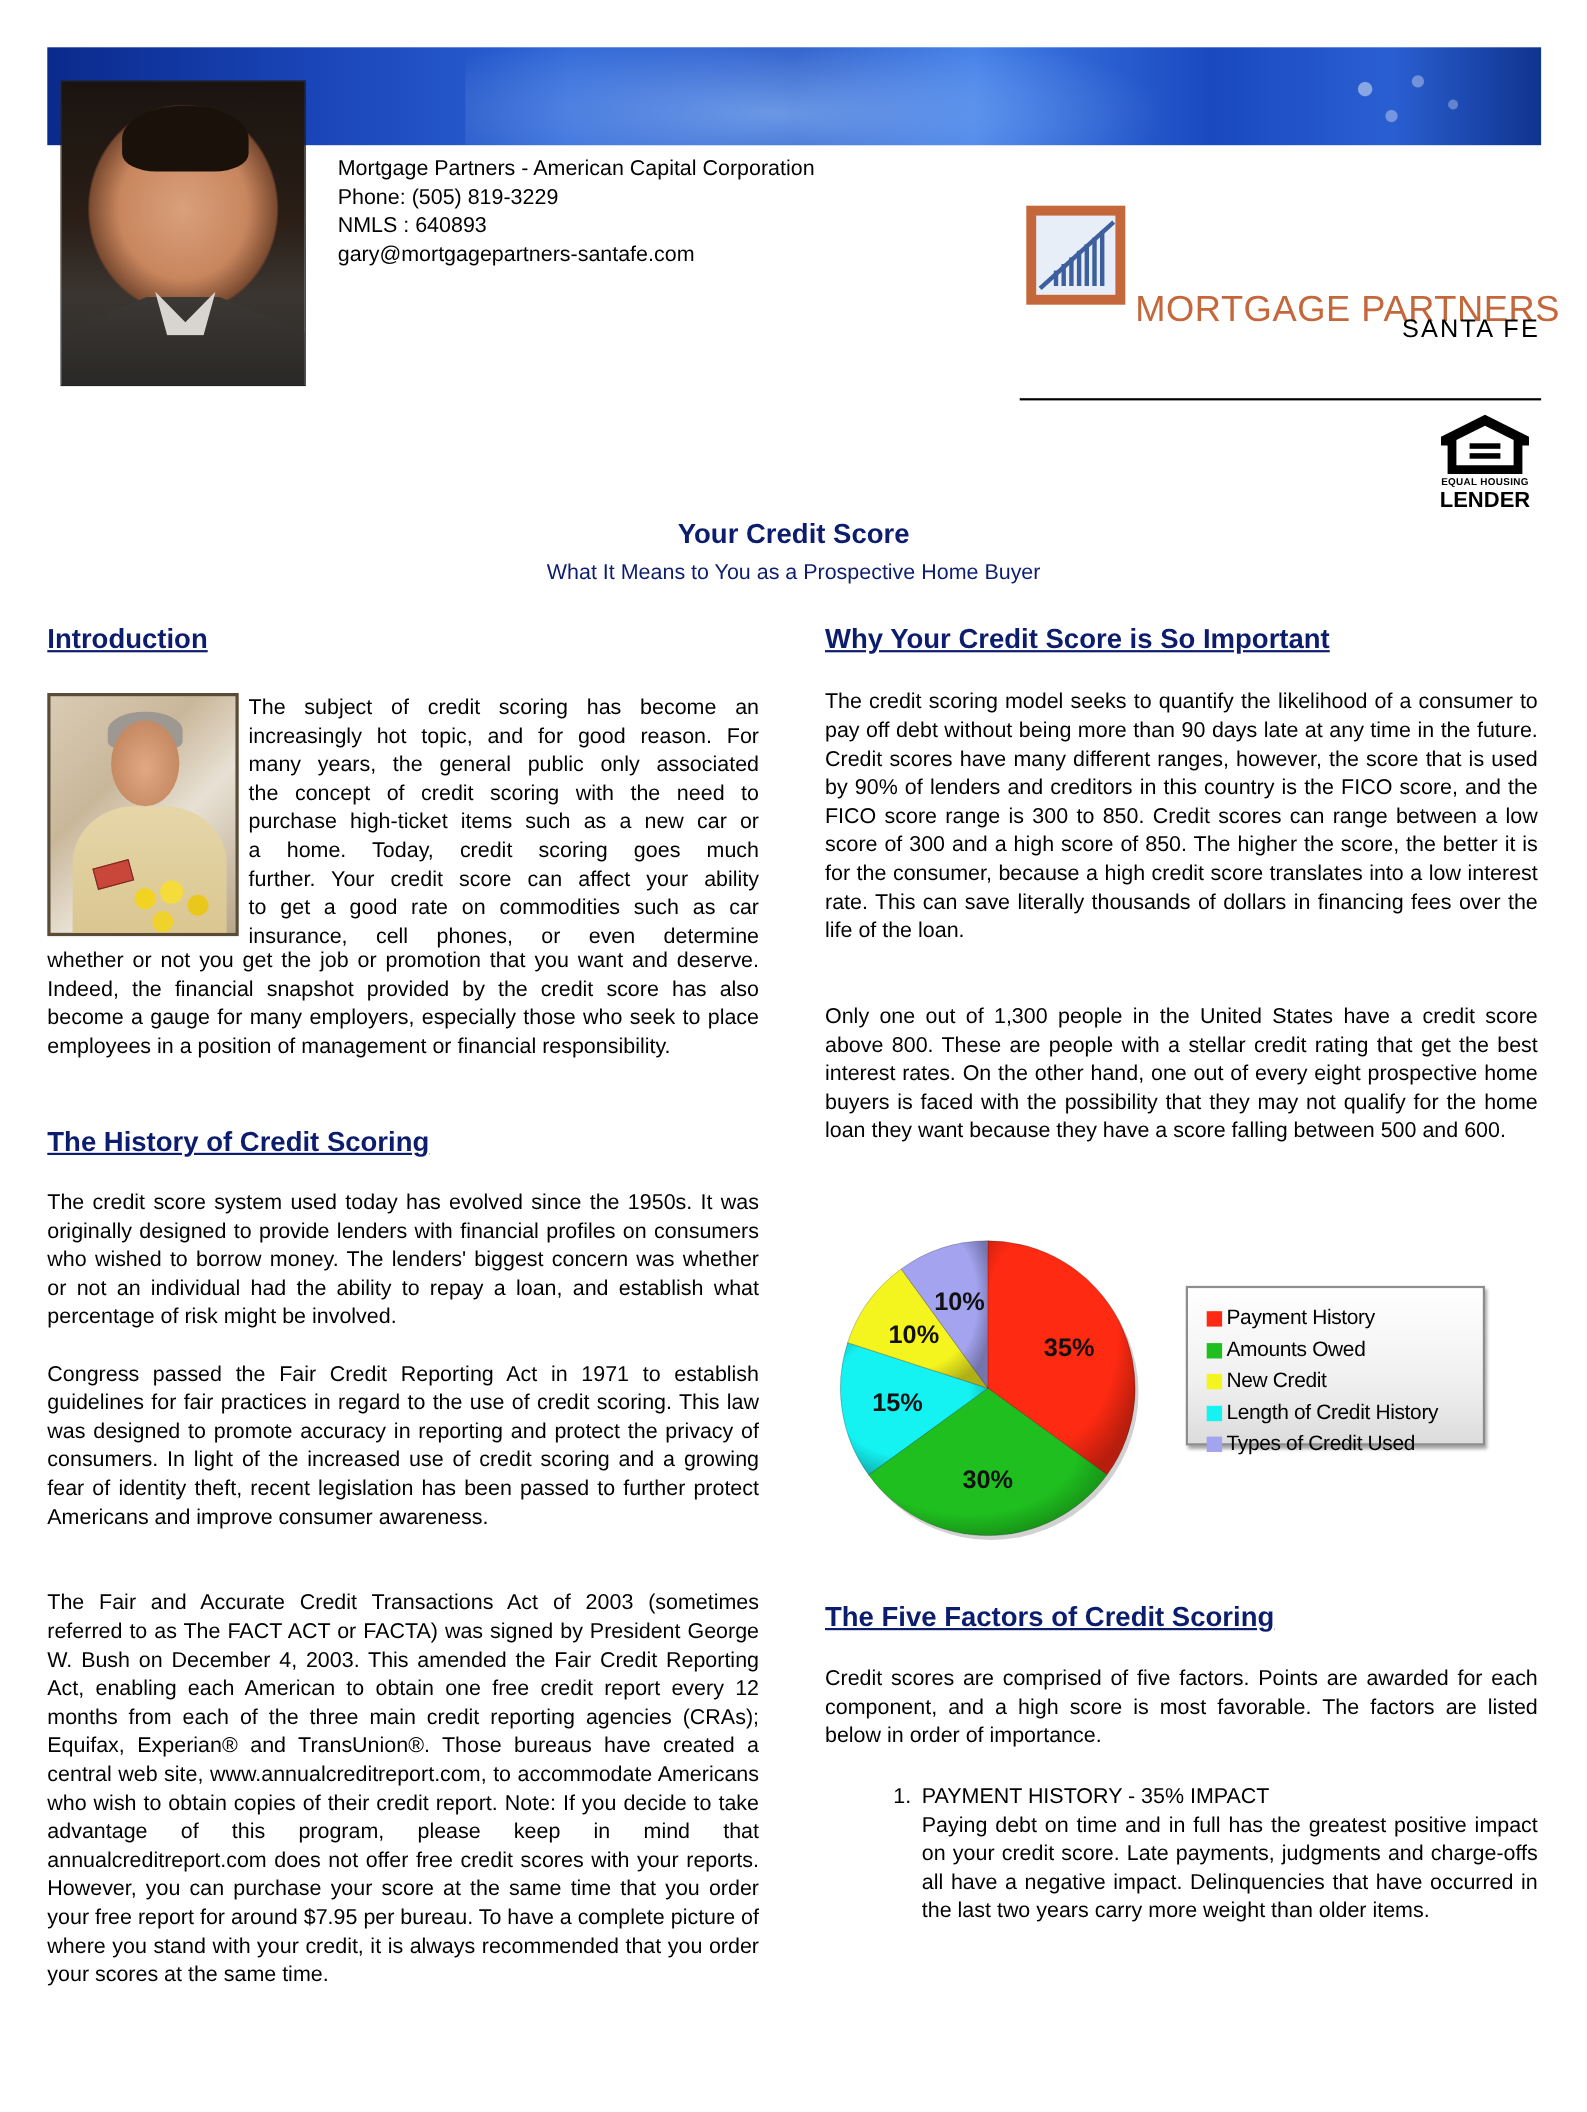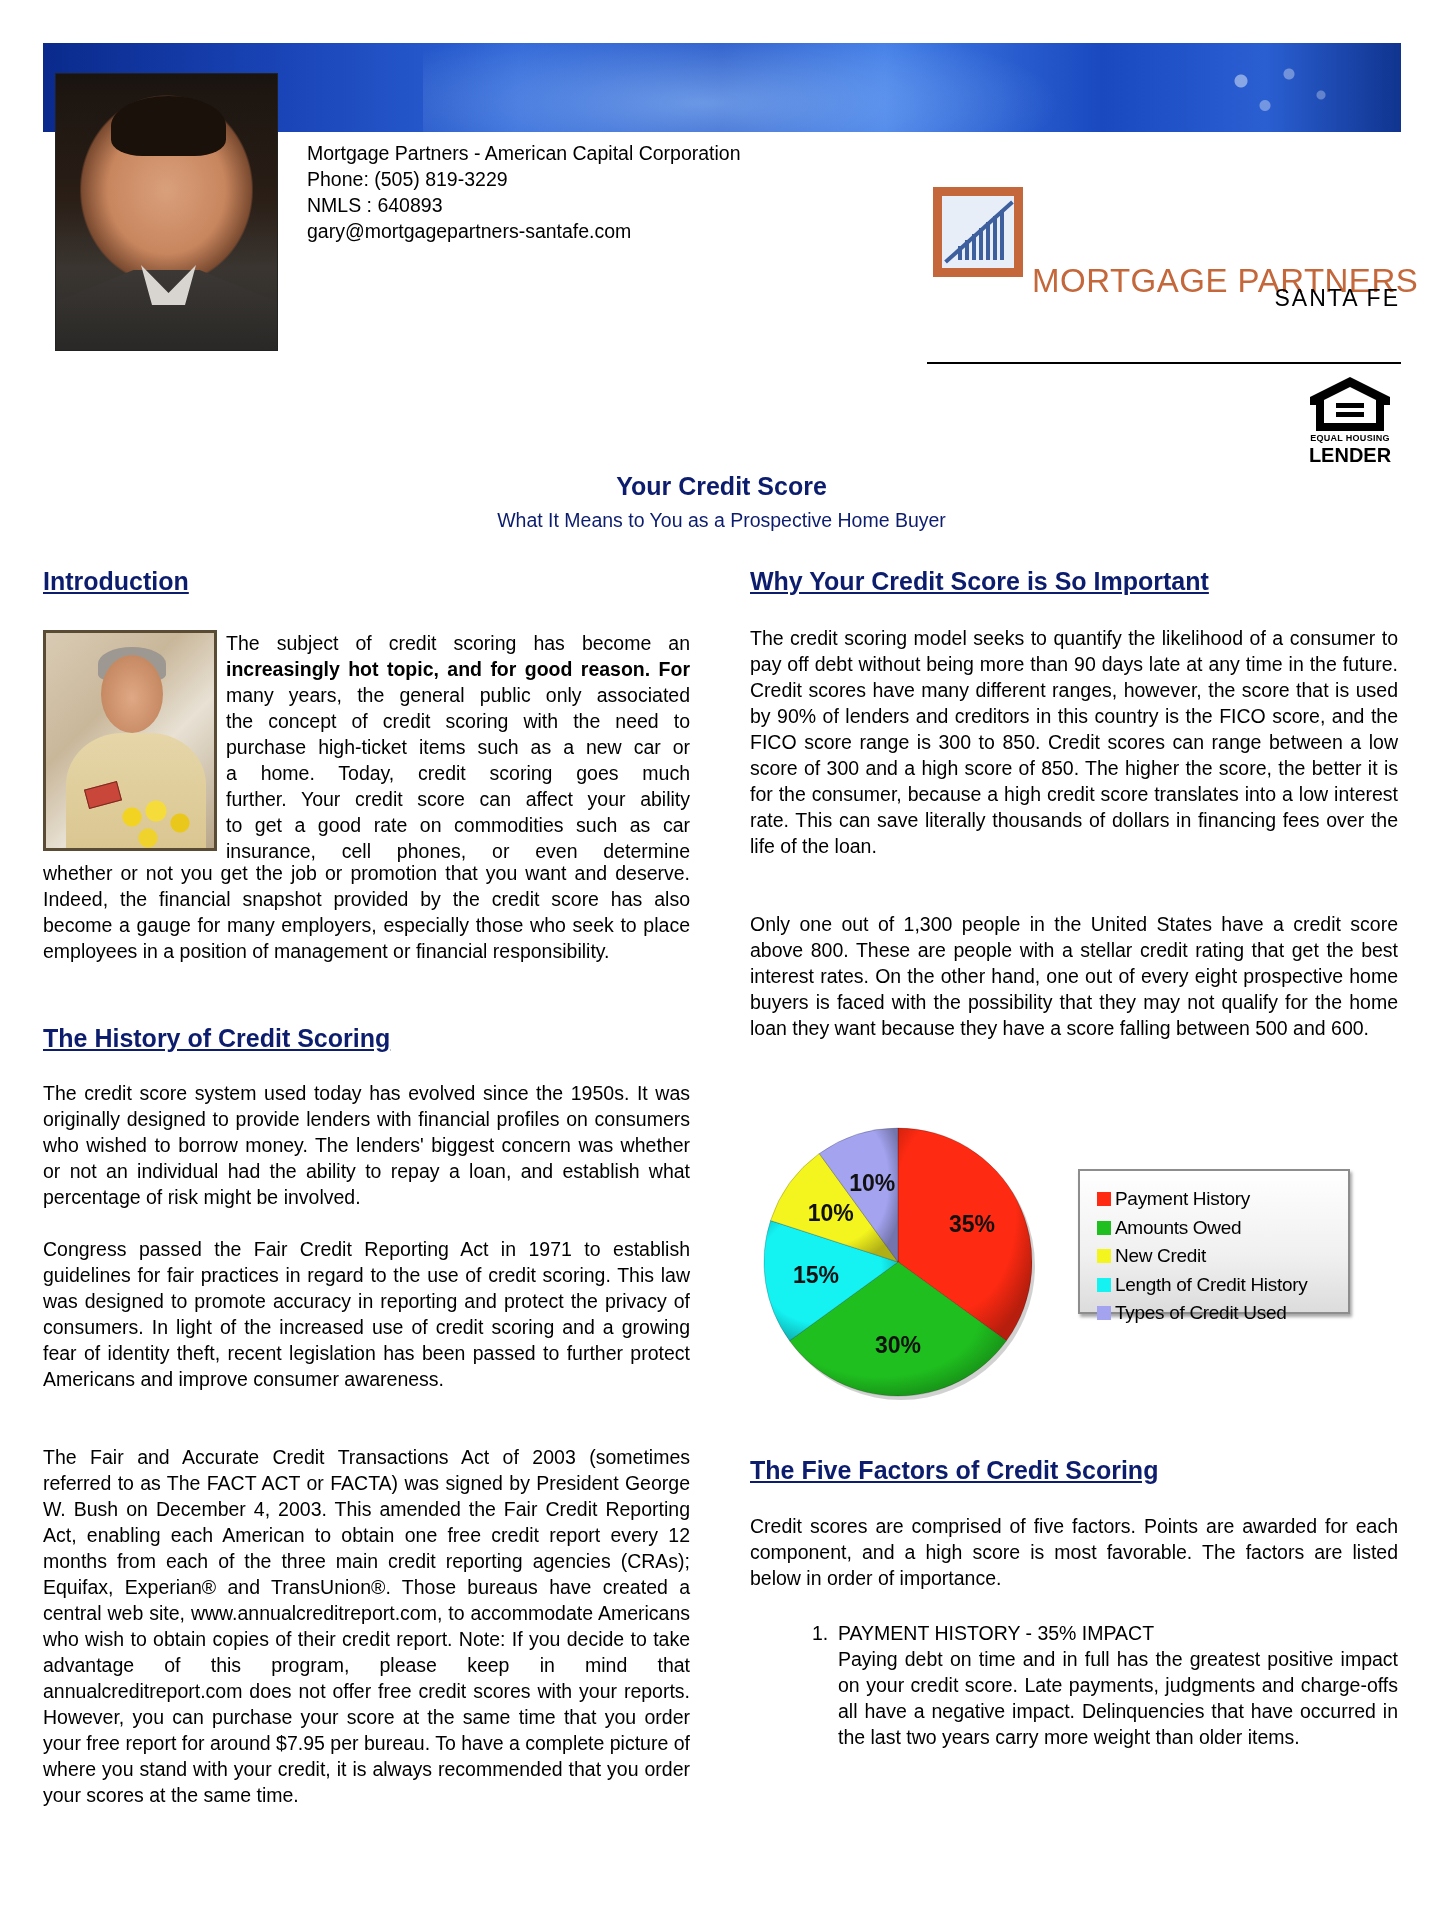--- a/index.html
+++ b/index.html
@@ -185,21 +185,21 @@
 <div class="intro-photo">
   <div class="sweater"></div>
   <div class="hair2"></div>
   <div class="head"></div>
   <div class="flowers"></div>
   <div class="card"></div>
 </div>
 
 <div id="intro-wrapped" style="position:absolute; left:226px; top:630px; width:464px;">
     <div style="font-size: 19.5px; line-height: 26px; text-align: justify; text-align-last: justify; white-space: nowrap;">The subject of credit scoring has become an</div>
-    <div style="font-size: 19.5px; line-height: 26px; text-align: justify; text-align-last: justify; white-space: nowrap; font-weight: bold;">increasingly hot topic, and for good reason. For</div>
+    <div style="font-size: 19.5px; line-height: 26px; text-align: justify; text-align-last: justify; white-space: nowrap;">increasingly hot topic, and for good reason. For</div>
     <div style="font-size: 19.5px; line-height: 26px; text-align: justify; text-align-last: justify; white-space: nowrap;">many years, the general public only associated</div>
     <div style="font-size: 19.5px; line-height: 26px; text-align: justify; text-align-last: justify; white-space: nowrap;">the concept of credit scoring with the need to</div>
     <div style="font-size: 19.5px; line-height: 26px; text-align: justify; text-align-last: justify; white-space: nowrap;">purchase high-ticket items such as a new car or</div>
     <div style="font-size: 19.5px; line-height: 26px; text-align: justify; text-align-last: justify; white-space: nowrap;">a home. Today, credit scoring goes much</div>
     <div style="font-size: 19.5px; line-height: 26px; text-align: justify; text-align-last: justify; white-space: nowrap;">further. Your credit score can affect your ability</div>
     <div style="font-size: 19.5px; line-height: 26px; text-align: justify; text-align-last: justify; white-space: nowrap;">to get a good rate on commodities such as car</div>
     <div style="font-size: 19.5px; line-height: 26px; text-align: justify; text-align-last: justify; white-space: nowrap;">insurance, cell phones, or even determine</div>
   </div>
 
 <div class="para" style="left:43px; top:860px; width:647px;">whether or not you get the job or promotion that you want and deserve. Indeed, the financial snapshot provided by the credit score has also become a gauge for many employers, especially those who seek to place employees in a position of management or financial responsibility.</div>

